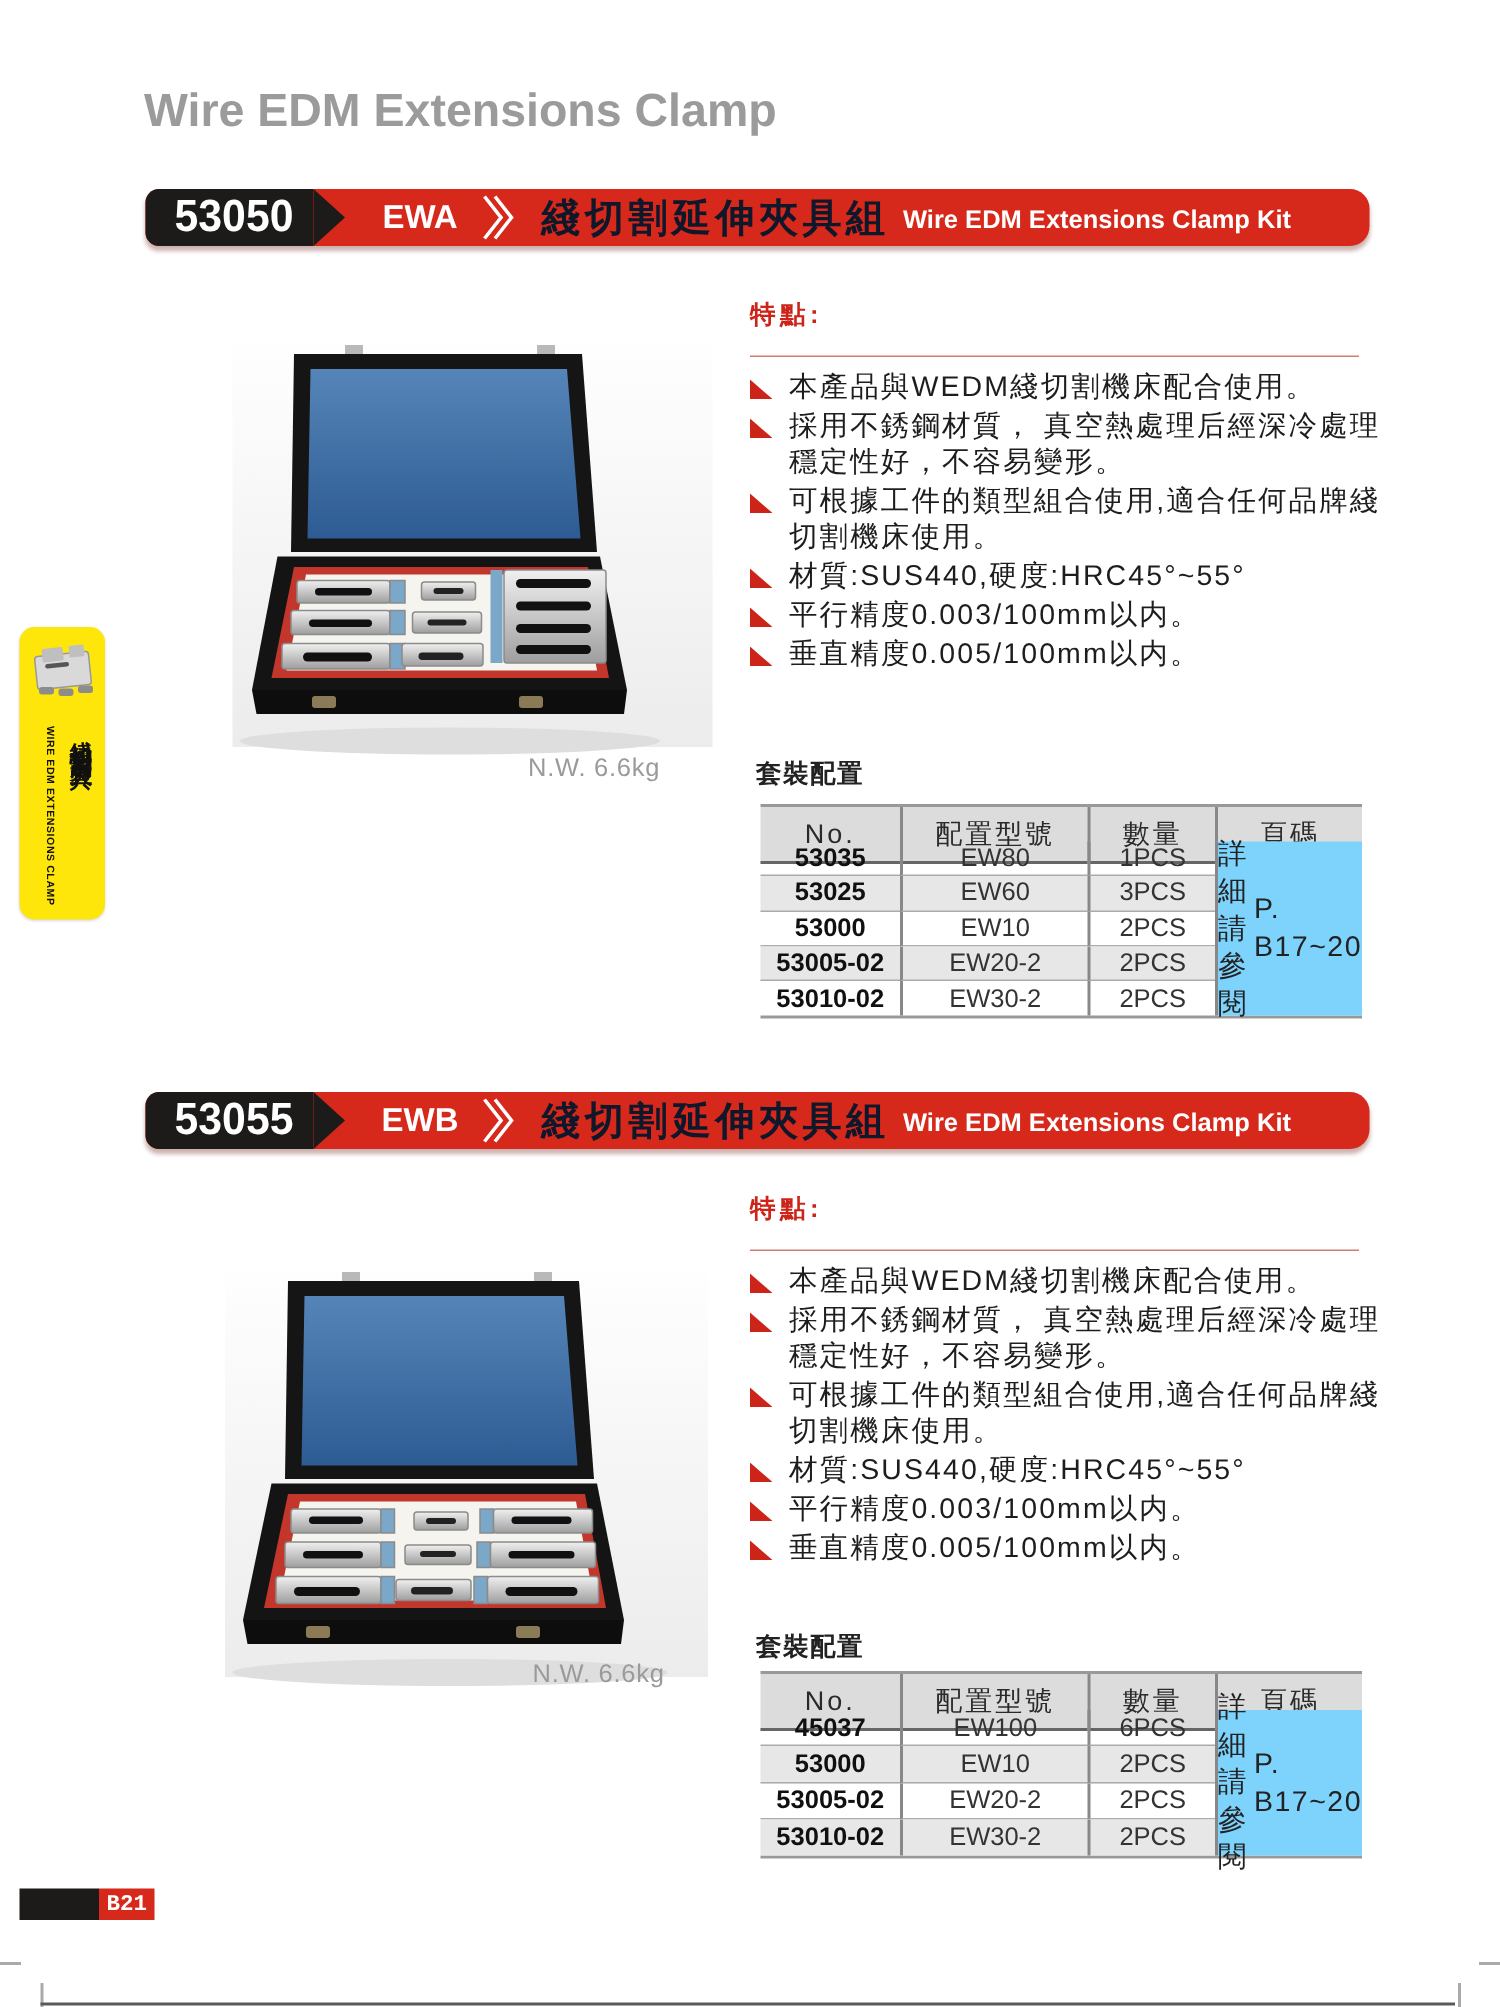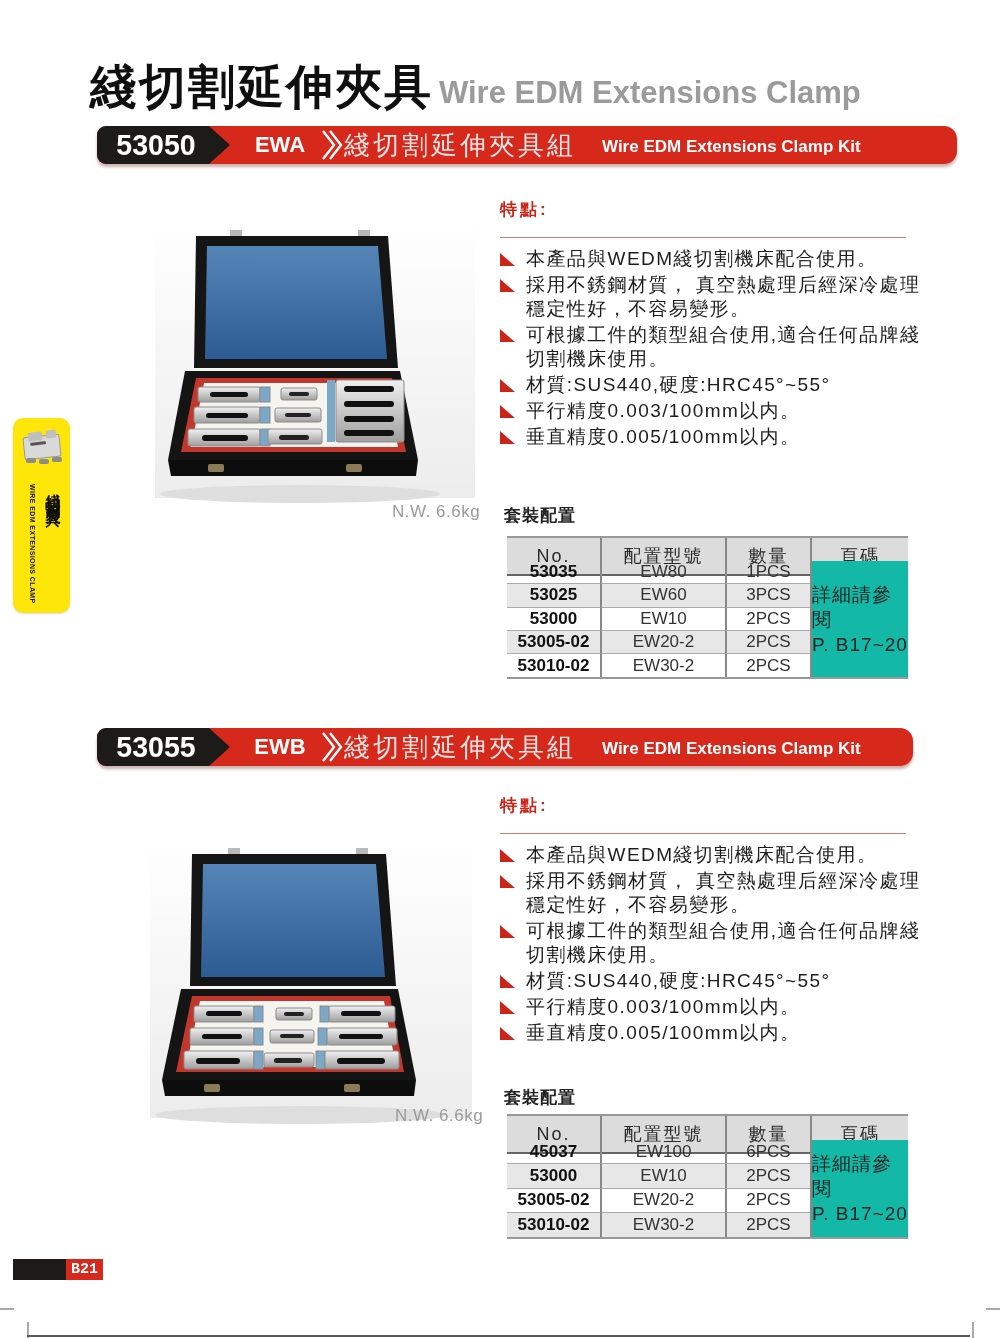--- a/index.html
+++ b/index.html
@@ -17,51 +17,51 @@
           box-shadow:0 3px 3px rgba(110,35,25,.35);}
   .banner .blk{position:absolute;left:0;top:0;bottom:0;width:112px;background:#1c1b1a;
                border-radius:9px 0 0 9px;}
   .banner .blk-arrow{position:absolute;left:112px;top:0;bottom:0;width:21px;background:#1c1b1a;
                clip-path:polygon(0 0,100% 50%,0 100%);}
   .banner .code{position:absolute;left:0;top:0;width:118px;height:38px;line-height:38px;
                text-align:center;color:#fff;font-size:30px;font-weight:bold;transform:scaleX(.95);}
   .banner .model{position:absolute;left:148px;top:0;width:70px;height:38px;line-height:38px;
                text-align:center;color:#fff;font-size:22px;font-weight:bold;}
   .banner .chev{position:absolute;left:224px;top:4px;}
-  .banner .zh{position:absolute;left:247px;top:0;height:38px;line-height:38px;color:#e5e5e5;
-               font-size:26px;letter-spacing:3px;font-weight:400;white-space:nowrap;}
+  .banner .zh{position:absolute;left:264px;top:0;height:38px;line-height:38px;color:#0f172a;
+               font-size:26px;letter-spacing:3px;font-weight:700;white-space:nowrap;}
   .banner .en{position:absolute;left:505px;top:0;height:40px;line-height:42px;color:#fff;
                font-size:17px;font-weight:bold;white-space:nowrap;}
 
   
   .feat-head{font-size:17px;font-weight:bold;color:#cc2418;letter-spacing:3px;}
   .feat-rule{width:406px;height:0;border-top:1px solid #cf7f72;}
   .bullets{width:430px;}
   .bullet{display:flex;margin-bottom:2px;}
   .tri{flex:0 0 15px;width:15px;height:13px;margin-top:6px;margin-right:11px;background:#cc2418;
        clip-path:polygon(0 0,100% 100%,0 100%);}
   .btext{font-size:19px;line-height:24px;letter-spacing:1.4px;color:#1d1d1d;white-space:pre-line;}
 
   
-  .nw{font-size:17px;color:#9a9a9a;letter-spacing:.5px;margin-left:40px;}
+  .nw{font-size:17px;color:#9a9a9a;letter-spacing:.5px;}
   .tbl-title{font-size:17px;font-weight:600;color:#222;letter-spacing:1px;}
 
   
   .tbl{display:grid;grid-template-columns:93px 125px 85px 98px;
        border-top:2px solid #999;border-bottom:2px solid #999;background:#fff;}
   .cell{display:flex;align-items:center;justify-content:center;font-size:17px;color:#333;}
   .hcell{background:#dcdcdc;border-bottom:2px solid #666;font-size:18px;color:#2a2a2a;
          letter-spacing:2px;height:36px;}
   .vline{border-left:2px solid #888;}
   .c{border-bottom:1px solid #ababab;}
   .lastrow{border-bottom:none;}
   .stripe{background:#e7e7e7;}
   .no{font-weight:bold;color:#101010;}
-  .pageref{grid-column:4;display:flex;flex-direction:column;align-items:center;justify-content:center;
-           font-size:19px;color:#222;line-height:25px;letter-spacing:1px;background:#14b8a6;}
+  .pageref{grid-column:4;display:flex;flex-direction:row;align-items:center;justify-content:center;
+           font-size:19px;color:#222;line-height:25px;letter-spacing:1px;background:#7dd3fc;}
 
   
   .tab{left:13px;top:418px;width:57px;height:195px;background:#ffe60a;border-radius:10px;
        box-shadow:0 1px 2px rgba(0,0,0,.15);}
   .tab-zh{position:absolute;left:30px;top:64px;writing-mode:vertical-rl;font-size:15px;
           font-weight:bold;color:#111;letter-spacing:3px;}
   .tab-en{position:absolute;left:16px;top:66px;writing-mode:vertical-rl;text-orientation:sideways;
           font-size:7px;font-weight:bold;color:#111;letter-spacing:.4px;}
 
   
@@ -71,25 +71,24 @@
 
   
   .mark{background:#aaa;}
 </style>
 </head>
 <body>
 
 <div id="page">
 
   <div class="abs main-title">
-    <span class="zh">綫切割延伸夾具</span>
     <span class="en">Wire EDM Extensions Clamp</span>
   </div>
 
-  <div class="abs banner" style="top:126px;padding-left:44px;">
+  <div class="abs banner" style="top:126px;">
     <div class="blk"></div>
     <div class="blk-arrow"></div>
     <div class="code">53050</div>
     <div class="model">EWA</div>
     <svg class="chev" width="22" height="30" viewBox="0 0 22 30">
       <polyline points="2,1 13,15 2,29" stroke="#fff" stroke-width="2.4" fill="none"></polyline>
       <polyline points="9,1 20,15 9,29" stroke="#fff" stroke-width="2.4" fill="none"></polyline>
     </svg>
     <div class="zh">綫切割延伸夾具組</div>
     <div class="en">Wire EDM Extensions Clamp Kit</div>

